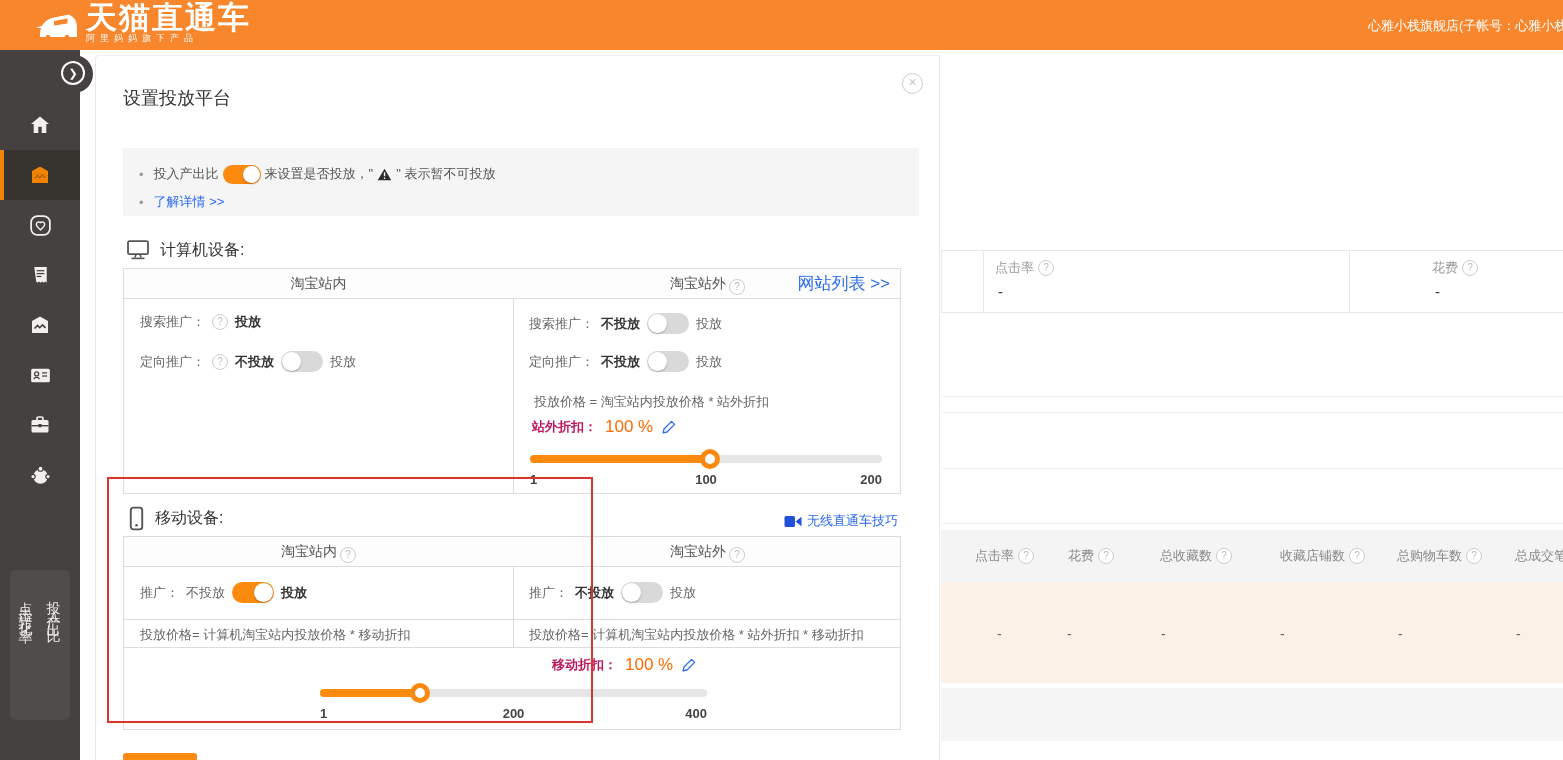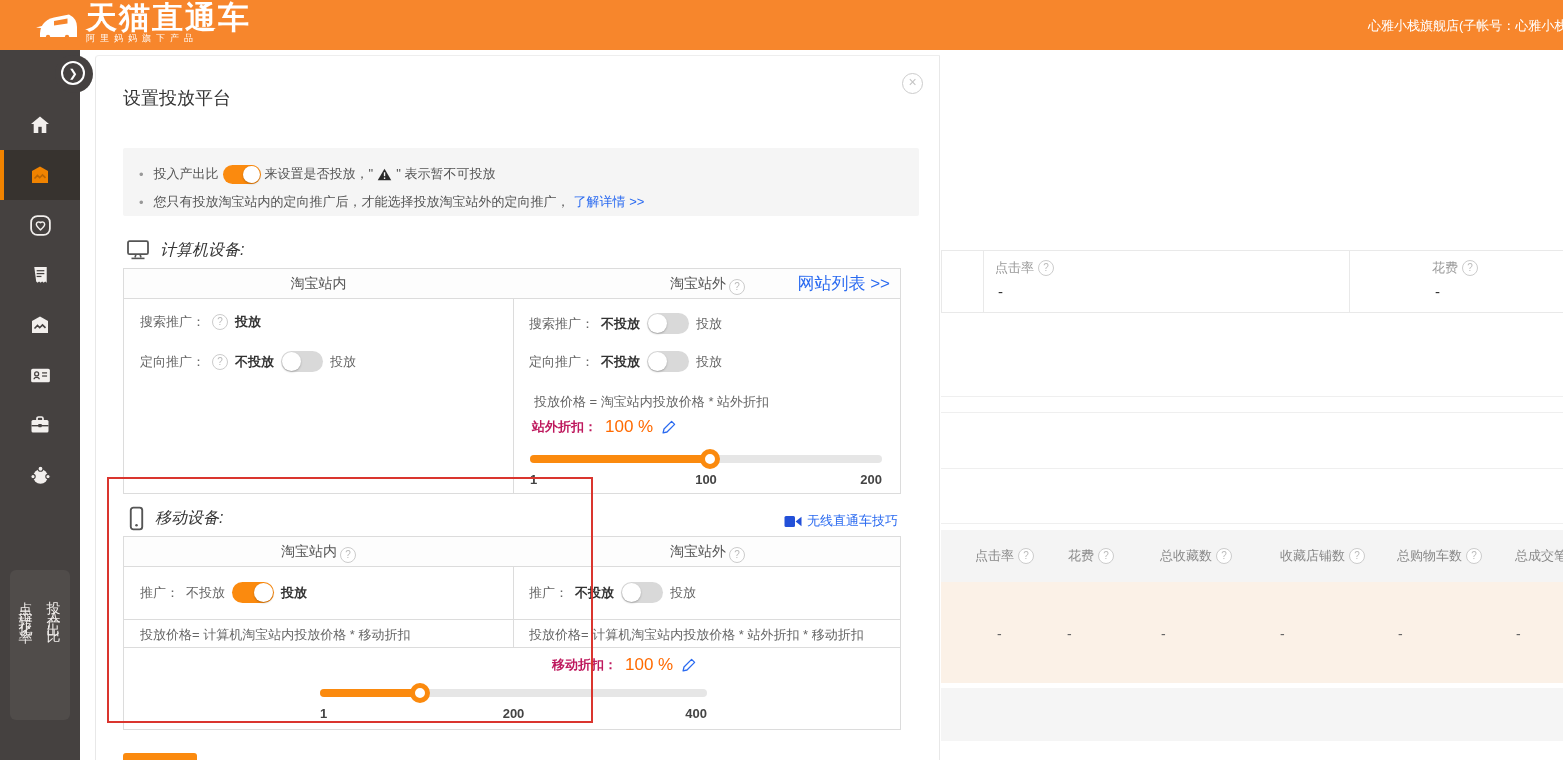--- a/index.html
+++ b/index.html
@@ -53,21 +53,21 @@
     border-top-left-radius:4px;z-index:10;box-sizing:border-box;}
   .close-btn{position:absolute;left:806px;top:17px;width:19px;height:19px;border:1px solid #ccc;border-radius:50%;
     color:#c4c4c4;font-size:14px;line-height:17px;text-align:center;cursor:pointer;}
   .modal-title{position:absolute;left:27px;top:30px;font-size:18px;color:#333;}
   .notice{position:absolute;left:27px;top:92px;width:796px;height:68px;background:#f5f5f5;border-radius:2px;
     box-sizing:border-box;padding:12px 16px;font-size:13px;color:#555;}
   .notice-line{display:flex;align-items:center;gap:4px;height:28px;white-space:nowrap;}
   .notice-line::before{content:"•";color:#999;margin-right:6px;}
   .link{color:#2a6af0;cursor:pointer;text-decoration:none;white-space:nowrap;}
 
-  .section-head{position:absolute;display:flex;align-items:center;gap:10px;font-size:16px;color:#333;font-style:italic;}
+  .section-head{position:absolute;display:flex;align-items:center;gap:10px;font-size:16px;color:#333;}
 
   .table{position:absolute;left:27px;background:#fff;border:1px solid #dcdcdc;box-sizing:border-box;}
   .tbl-divider{position:absolute;left:389px;top:0;width:1px;background:#dcdcdc;}
   .tbl-headrow{position:absolute;left:0;right:0;top:0;height:29px;border-bottom:1px solid #dcdcdc;background:#fdfdfd;}
   .head-cell{position:absolute;top:0;height:29px;line-height:29px;text-align:center;font-size:14px;color:#555;}
   .head-cell .help{vertical-align:-2px;margin-left:3px;}
   .row-line{position:absolute;display:flex;align-items:center;gap:7px;font-size:13px;color:#666;white-space:nowrap;}
   .bold{font-weight:bold;color:#333;}
   .hline{position:absolute;left:0;right:0;height:1px;background:#dcdcdc;}
 
@@ -176,21 +176,20 @@
         </span>
       <span>来设置是否投放，"</span>
       <svg width="15" height="13" viewBox="0 0 16 14">
           <path d="M8 0.8 L15.3 13.2 H0.7 Z" fill="#2b2b2b"></path>
           <rect x="7.3" y="4.6" width="1.5" height="4.2" fill="#fff"></rect>
           <rect x="7.3" y="10.2" width="1.5" height="1.6" fill="#fff"></rect>
         </svg>
       <span>" 表示暂不可投放</span>
     </div>
     <div class="notice-line">
-      <span>您只有投放淘宝站内的定向推广后，才能选择投放淘宝站外的定向推广，</span>
       <a class="link">了解详情 &gt;&gt;</a>
     </div>
   </div>
 
   <div class="section-head" style="left:30px;top:183px;">
     <svg width="24" height="22" viewBox="0 0 24 22">
       <rect x="2" y="2.2" width="20" height="13" rx="1.5" fill="none" stroke="#555" stroke-width="1.8"></rect>
       <path d="M9 18.6 l1-3.4 M15 18.6 l-1-3.4" stroke="#555" stroke-width="1.6" fill="none"></path>
       <line x1="5.5" y1="19.4" x2="18.5" y2="19.4" stroke="#555" stroke-width="1.6"></line>
     </svg>

